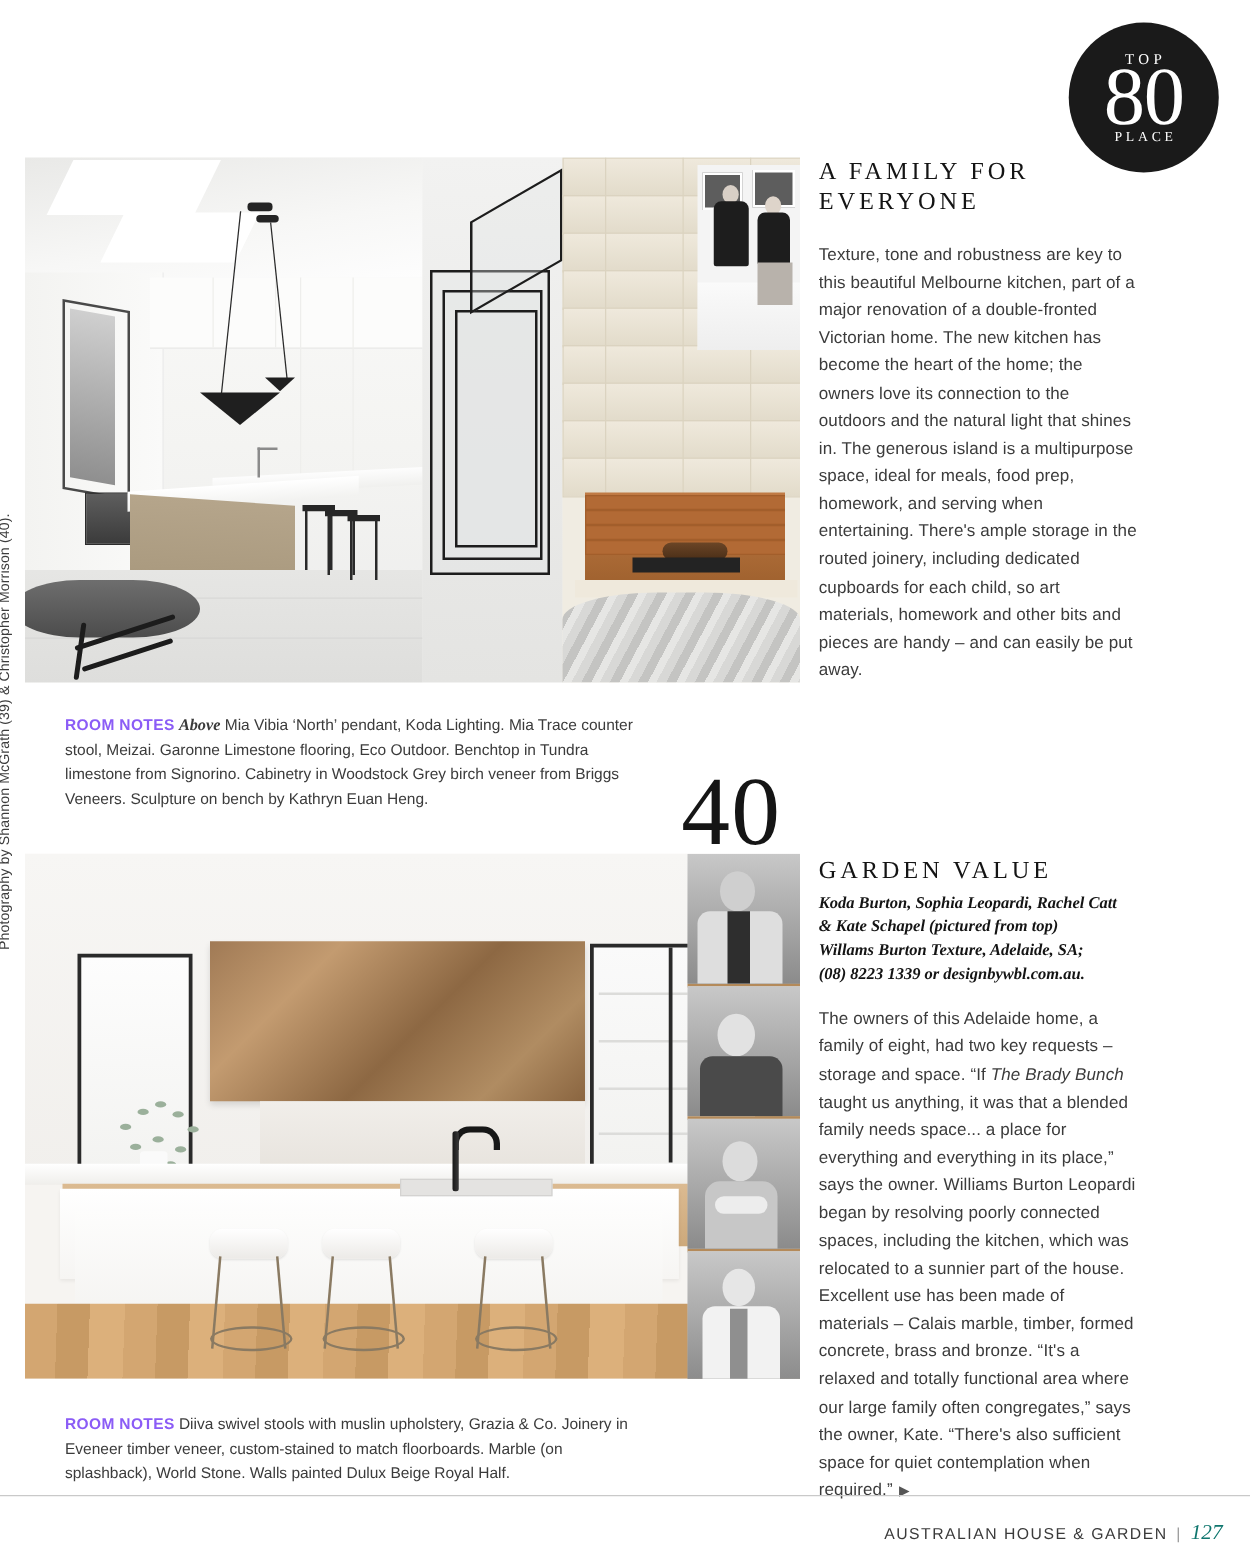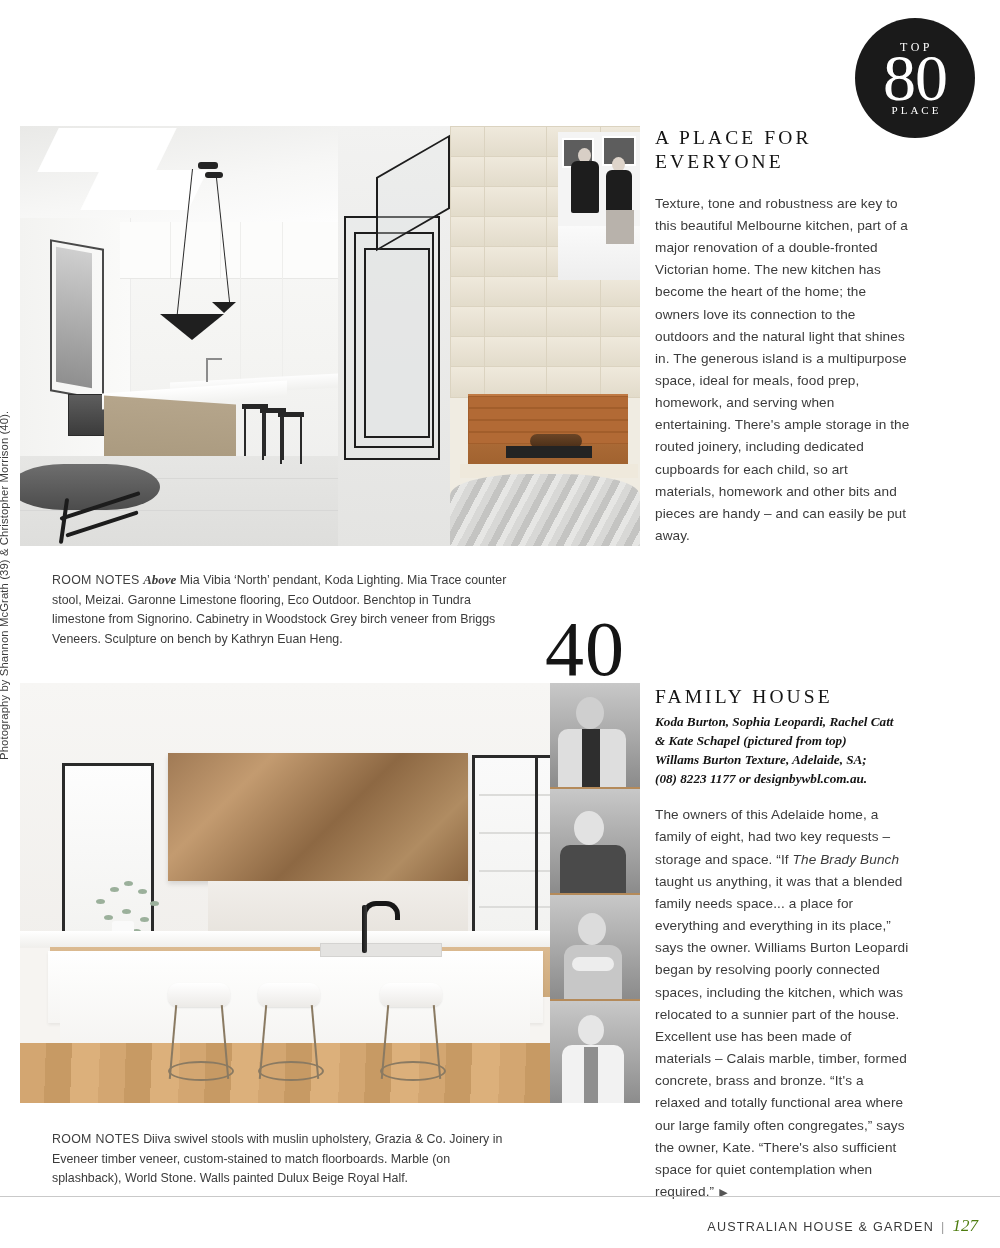--- a/index.html
+++ b/index.html
@@ -178,39 +178,39 @@
     letter-spacing:.1px;
   }
   .body i{font-style:italic;}
   .arrow{display:inline-block;margin-left:5px;color:#555;font-size:11px;}
 
   
   .notes{
     position:absolute;left:52px;width:470px;font-size:12.4px;line-height:1.58;
     color:#3b3b3b;font-weight:300;
   }
-  .notes b{font-weight:400;letter-spacing:.3px;color:#404040;}
+  .notes b{font-weight:700;letter-spacing:.3px;color:#8b5cf6;}
   .notes i{font-family:"Liberation Serif",serif;font-style:italic;font-weight:700;font-size:13px;}
 
   
   .vcredit{
     position:absolute;left:-2px;top:760px;
     transform:rotate(-90deg);transform-origin:left top;
     font-size:11.3px;color:#3c3c3c;font-weight:300;white-space:nowrap;
     letter-spacing:.1px;
   }
 
   
   .rule{position:absolute;left:0;top:1196px;width:1000px;height:1px;background:#c9c9c9;}
   .footer{
     position:absolute;right:22px;top:1216px;font-size:12.6px;letter-spacing:1.2px;
     color:#3a3a3a;font-weight:300;display:flex;align-items:baseline;gap:7px;
   }
   .footer .pg{font-family:"Liberation Serif",serif;font-style:italic;font-size:17px;
-    letter-spacing:0;color:#4d7c0f;}
+    letter-spacing:0;color:#0f766e;}
   .footer .sep{color:#9a9a9a;font-weight:300;}
 </style>
 </head>
 <body>
 
 <div class="page">
 
   <div class="badge">
     <div class="top">TOP</div>
     <div class="fifty">80</div>
@@ -315,21 +315,21 @@
         <div class="fig-dark" style="left:13px;top:29px;width:28px;height:52px;border-radius:6px 6px 2px 2px;"></div>
         <div class="fig-head" style="left:54px;top:25px;width:13px;height:15px;background:#ded4ca;"></div>
         <div class="fig-dark" style="left:48px;top:38px;width:26px;height:42px;border-radius:6px 6px 2px 2px;"></div>
         <div class="fig-dark" style="left:48px;top:78px;width:28px;height:34px;background:#b8b2ab;"></div>
       </div>
     </div>
   </div>
 
   <div class="col" style="top:126px;">
     <div class="head">
-      <div>A PLACE FOR</div>
+      <div>A FAMILY FOR</div>
       <div>EVERYONE</div>
     </div>
     <div class="body" style="margin-top:18px;">Texture, tone and robustness are key to this beautiful Melbourne kitchen, part of a major renovation of a double-fronted Victorian home. The new kitchen has become the heart of the home; the owners love its connection to the outdoors and the natural light that shines in. The generous island is a multipurpose space, ideal for meals, food prep, homework, and serving when entertaining. There's ample storage in the routed joinery, including dedicated cupboards for each child, so art materials, homework and other bits and pieces are handy – and can easily be put away.</div>
   </div>
 
   <div class="notes" style="top:570px;">
     <b>ROOM NOTES</b>
     <i>Above</i>
     <span>Mia Vibia ‘North’ pendant, Koda Lighting. Mia Trace counter stool, Meizai. Garonne Limestone flooring, Eco Outdoor. Benchtop in Tundra limestone from Signorino. Cabinetry in Woodstock Grey birch veneer from Briggs Veneers. Sculpture on bench by Kathryn Euan Heng.</span>
   </div>
@@ -415,26 +415,26 @@
       <div class="pstrip" style="top:318px;border-bottom:none;">
         <div class="pbg"></div>
         <div class="fig-head" style="left:28px;top:14px;width:26px;height:30px;background:#e6e6e6;"></div>
         <div class="fig-dark" style="left:12px;top:44px;width:62px;height:60px;background:#f2f2f2;border-radius:10px 10px 0 0;"></div>
         <div class="fig-dark" style="left:34px;top:46px;width:14px;height:58px;background:#8f8f8f;"></div>
       </div>
     </div>
   </div>
 
   <div class="col" style="top:685px;">
-    <div class="head">FAMILY HOUSE</div>
+    <div class="head">GARDEN VALUE</div>
     <div class="credit">
       <div>Koda Burton, Sophia Leopardi, Rachel Catt</div>
       <div>&amp; Kate Schapel (pictured from top)</div>
       <div>Willams Burton Texture, Adelaide, SA;</div>
-      <div>(08) 8223 1177 or designbywbl.com.au.</div>
+      <div>(08) 8223 1339 or designbywbl.com.au.</div>
     </div>
     <div class="body" style="margin-top:16px;">
       <span>The owners of this Adelaide home, a family of eight, had two key requests – storage and space. “If </span><i>The Brady Bunch</i><span> taught us anything, it was that a blended family needs space... a place for everything and everything in its place,” says the owner. Williams Burton Leopardi began by resolving poorly connected spaces, including the kitchen, which was relocated to a sunnier part of the house. Excellent use has been made of materials – Calais marble, timber, formed concrete, brass and bronze. “It's a relaxed and totally functional area where our large family often congregates,” says the owner, Kate. “There's also sufficient space for quiet contemplation when required.”</span><span class="arrow">▶</span>
     </div>
   </div>
 
   <div class="notes" style="top:1130px;">
     <b>ROOM NOTES</b>
     <span>Diiva swivel stools with muslin upholstery, Grazia &amp; Co. Joinery in Eveneer timber veneer, custom-stained to match floorboards. Marble (on splashback), World Stone. Walls painted Dulux Beige Royal Half.</span>
   </div>

